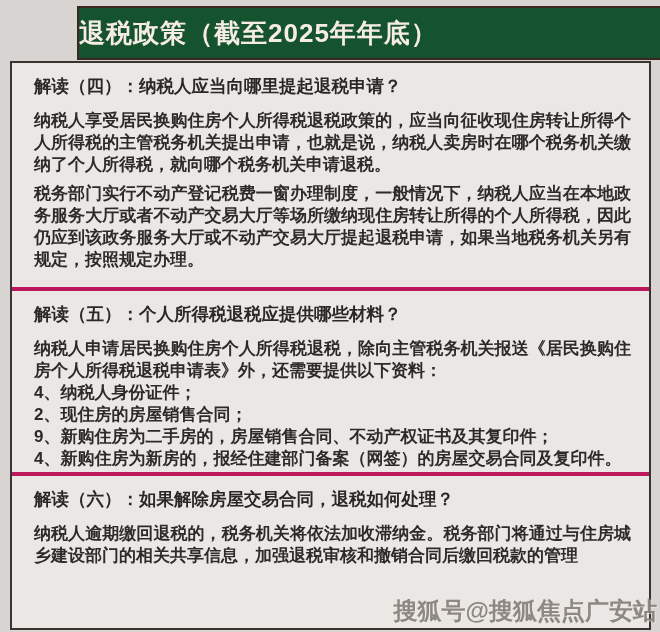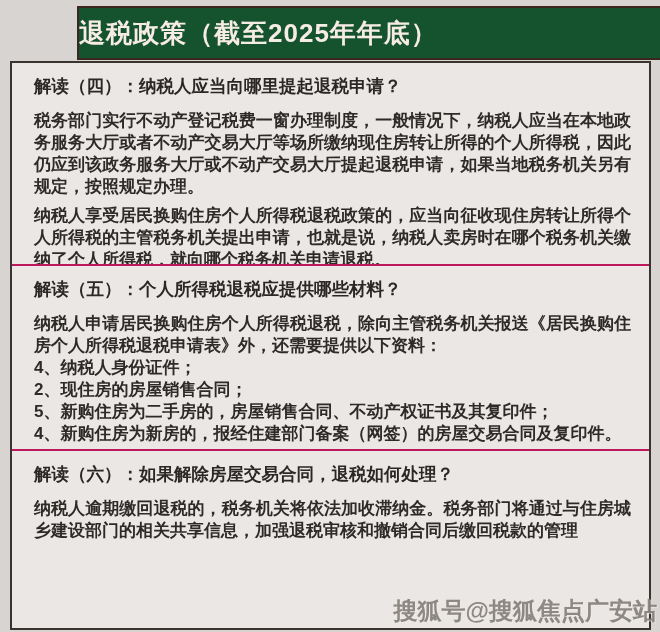--- a/index.html
+++ b/index.html
@@ -36,23 +36,23 @@
     box-sizing: border-box;
     background: #eae7e4;
     border: 2px solid #3a3430;
   }
   .section {
     box-sizing: border-box;
     padding: 12px 18px 0 22px;
     overflow: hidden;
   }
   .section + .section {
-    border-top: 2px solid #be185d;
+    border-top: 4px solid #be185d;
   }
-  .sec-1 { height: 201px; }
+  .sec-1 { height: 224px; }
   .sec-2 { height: 185px; }
   .sec-3 { height: 215px; }
   .section h2 {
     margin: 0 0 13px 0;
     font-size: 17.5px;
     line-height: 22px;
     font-weight: bold;
     color: #2a2725;
   }
   .section p {
@@ -82,30 +82,30 @@
 <div class="page">
 
   <div class="banner">
     <span class="banner-title">退税政策（截至2025年年底）</span>
   </div>
 
   <div class="content-box">
 
     <div class="section sec-1">
       <h2>解读（四）：纳税人应当向哪里提起退税申请？</h2>
+      <p class="para">纳税人享受居民换购住房个人所得税退税政策的，应当向征收现住房转让所得个人所得税的主管税务机关提出申请，也就是说，纳税人卖房时在哪个税务机关缴纳了个人所得税，就向哪个税务机关申请退税。</p>
       <p class="para">税务部门实行不动产登记税费一窗办理制度，一般情况下，纳税人应当在本地政务服务大厅或者不动产交易大厅等场所缴纳现住房转让所得的个人所得税，因此仍应到该政务服务大厅或不动产交易大厅提起退税申请，如果当地税务机关另有规定，按照规定办理。</p>
-      <p class="para">纳税人享受居民换购住房个人所得税退税政策的，应当向征收现住房转让所得个人所得税的主管税务机关提出申请，也就是说，纳税人卖房时在哪个税务机关缴纳了个人所得税，就向哪个税务机关申请退税。</p>
     </div>
 
     <div class="section sec-2">
       <h2>解读（五）：个人所得税退税应提供哪些材料？</h2>
       <p class="para">纳税人申请居民换购住房个人所得税退税，除向主管税务机关报送《居民换购住房个人所得税退税申请表》外，还需要提供以下资料：</p>
       <p class="tight">4、纳税人身份证件；</p>
       <p class="tight">2、现住房的房屋销售合同；</p>
-      <p class="tight">5、新购住房为二手房的，房屋销售合同、不动产权证书及其复印件；</p>
+      <p class="tight">9、新购住房为二手房的，房屋销售合同、不动产权证书及其复印件；</p>
       <p class="tight">4、新购住房为新房的，报经住建部门备案（网签）的房屋交易合同及复印件。</p>
     </div>
 
     <div class="section sec-3">
       <h2>解读（六）：如果解除房屋交易合同，退税如何处理？</h2>
       <p class="para">纳税人逾期缴回退税的，税务机关将依法加收滞纳金。税务部门将通过与住房城乡建设部门的相关共享信息，加强退税审核和撤销合同后缴回税款的管理</p>
     </div>
 
   </div>
 

